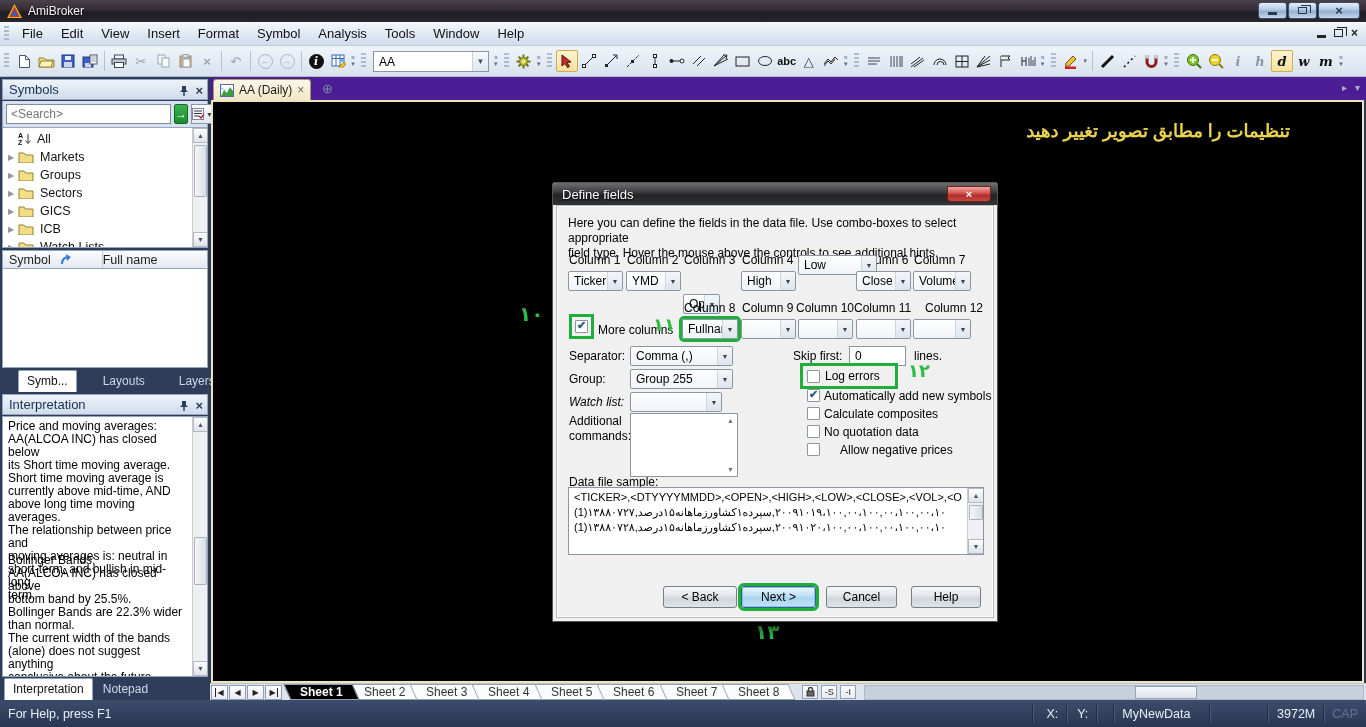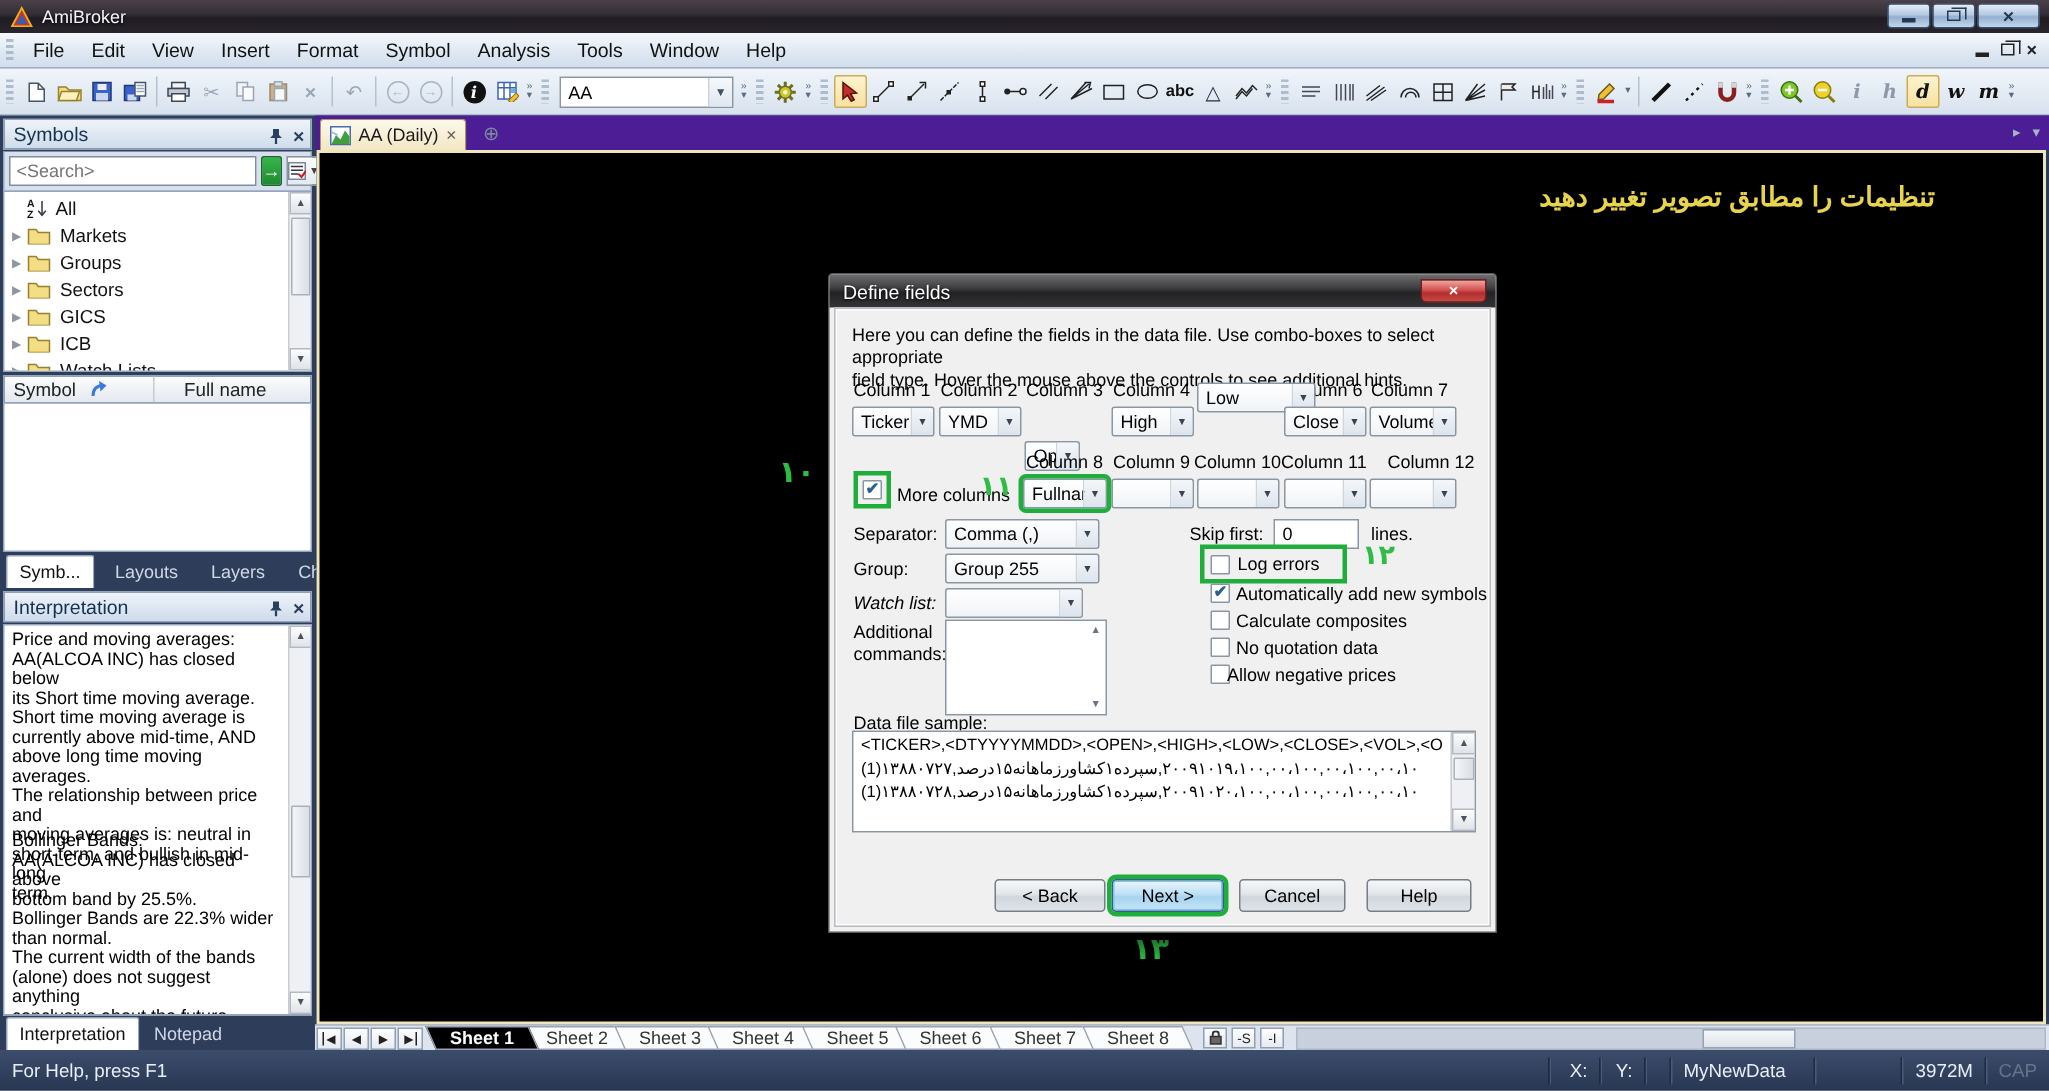--- a/index.html
+++ b/index.html
@@ -62,21 +62,21 @@
   .filterbtn { width:27px; height:20px; border:1px solid #8a97a3; background:linear-gradient(#fcfdfe,#e2e9f1); display:flex; align-items:center; justify-content:center; gap:2px; font-size:8px; color:#444;}
   .tree { position:absolute; left:2px; top:127px; width:206px; height:121px; background:#fff; border:1px solid #93a6bd; overflow:hidden;}
   .tree-item { position:absolute; left:0; width:100%; height:18px; display:flex; align-items:center; font-size:12.5px; color:#111;}
   .expander { width:10px; margin-left:5px; color:#8e969e; font-size:8px; }
   .folder { width:16px; height:12px; margin-right:6px; }
   .vscroll { position:absolute; right:0; top:0; width:15px; height:100%; background:#eef0f3; border-left:1px solid #c9ccd2; }
   .vscroll .sb-arrow { position:absolute; left:0; width:15px; height:15px; background:linear-gradient(#fdfdfd,#dfe3e8); border:1px solid #b5bac2; color:#4a5360; font-size:7px; display:flex; align-items:center; justify-content:center;}
   .vscroll .thumb { position:absolute; left:1px; width:13px; background:linear-gradient(90deg,#f4f6f8,#d9dee5); border:1px solid #aab1bb; border-radius:1px;}
   .listhead { position:absolute; left:2px; top:250px; width:206px; height:19px; background:linear-gradient(#fbfcfd,#e4e9f0); border:1px solid #93a6bd; display:flex; align-items:center; font-size:12.5px; color:#222;}
   .symlist { position:absolute; left:2px; top:269px; width:206px; height:99px; background:#fff; border:1px solid #93a6bd; border-top:none;}
-  .side-tabs { position:absolute; left:2px; top:370px; width:206px; height:22px; display:flex; align-items:flex-end; gap:6px; padding-left:2px;}
+  .side-tabs { position:absolute; left:16px; top:370px; width:206px; height:22px; display:flex; align-items:flex-end; gap:18px; padding-left:2px;}
   .side-tab { padding:3px 8px 4px; font-size:12px; color:#cfd8e6; }
   .side-tab.active { background:#fff; color:#111; border:1px solid #93a6bd; border-bottom:none; border-radius:2px 2px 0 0;}
   .interp-body { position:absolute; left:2px; top:416px; width:206px; height:261px; background:#fff; border:1px solid #93a6bd; overflow:hidden; }
   .interp-text { position:absolute; left:5px; top:3px; width:178px; font-size:12px; line-height:13px; color:#000; white-space:pre-line;}
   .interp-tabs { position:absolute; left:2px; top:679px; width:206px; height:21px; display:flex; gap:2px; padding-left:2px; align-items:flex-end;}
 
   
   .docbar { position:absolute; left:210px; top:77px; width:1156px; height:23px; background:#4c1d95; }
   .doc-tab { position:absolute; left:3px; top:2px; height:21px; padding:0 6px; display:flex; align-items:center; gap:5px;
     background:linear-gradient(#fdf8ea,#f2e6c4); border:1px solid #a89868; border-bottom:none; border-radius:3px 3px 0 0; font-size:12px; color:#1a1a1a;}
@@ -563,21 +563,21 @@
       <span class="thumb" style="top:17px; height:52px;"></span>
       <span class="sb-arrow" style="bottom:0;">▼</span>
     </div>
   </div>
   <div class="listhead">
     <span style="padding-left:6px;">Symbol</span>
     <svg width="13" height="13" style="margin-left:8px;">
         <path d="M3 11c0-5 3-7 7-7" fill="none" stroke="#3a7ae0" stroke-width="2"></path>
         <path d="M7 1l5 3-4 4z" fill="#3a7ae0"></path>
       </svg>
-    <span style="margin-left:30px; border-left:1px solid #c5ccd6; padding-left:20px; height:100%; display:flex; align-items:center;">Full name</span>
+    <span style="margin-left:30px; border-left:1px solid #c5ccd6; padding-left:0; height:100%; display:flex; align-items:center;">Full name</span>
   </div>
   <div class="symlist"></div>
   <div class="side-tabs">
     <span class="side-tab active">Symb...</span>
     <span class="side-tab">Layouts</span>
     <span class="side-tab">Layers</span>
     <span class="side-tab">Charts</span>
   </div>
 
   <div class="panel-head" style="top:394px;">
@@ -746,21 +746,21 @@
     </span>
     <span class="gnum" style="position:absolute; left:355px; top:177px; font-size:18px;">۱۲</span>
 
     <span class="cb checked" style="position:absolute; left:254px; top:206px;"></span>
     <span class="lab" style="left:271px; top:206px;">Automatically add new symbols</span>
     <span class="cb" style="position:absolute; left:254px; top:224px;"></span>
     <span class="lab" style="left:271px; top:224px;">Calculate composites</span>
     <span class="cb" style="position:absolute; left:254px; top:242px;"></span>
     <span class="lab" style="left:271px; top:242px;">No quotation data</span>
     <span class="cb" style="position:absolute; left:254px; top:260px;"></span>
-    <span class="lab" style="left:265px; top:260px;">Allow negative prices</span>
+    <span class="lab" style="left:287px; top:260px;">Allow negative prices</span>
 
     <span class="lab" style="left:16px; top:212px;font-style:italic;">Watch list:</span>
     <div class="dcombo" style="left:77px; top:209px; width:92px;">
         <span class="val"></span>
         <span class="arr">▼</span>
       </div>
     <span class="lab" style="left:16px; top:231px; white-space:pre-line; line-height:15px;">Additional
 commands:</span>
     <div class="ta" style="left:77px; top:230px; width:108px; height:64px;">
       <span class="tarr" style="top:1px;">▲</span>

